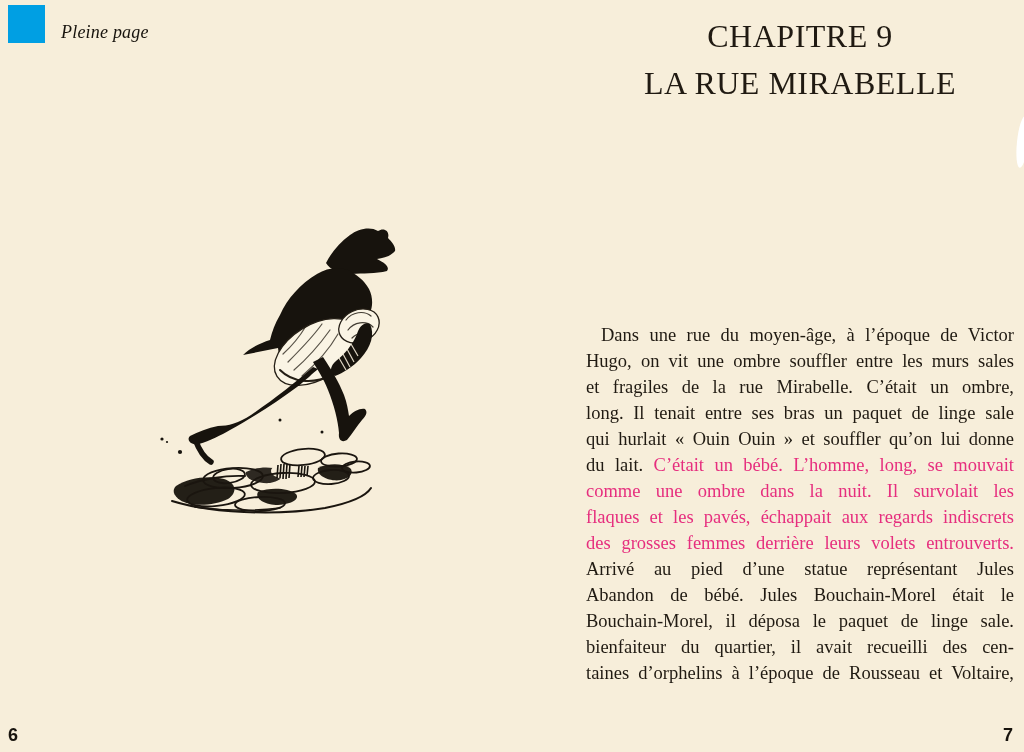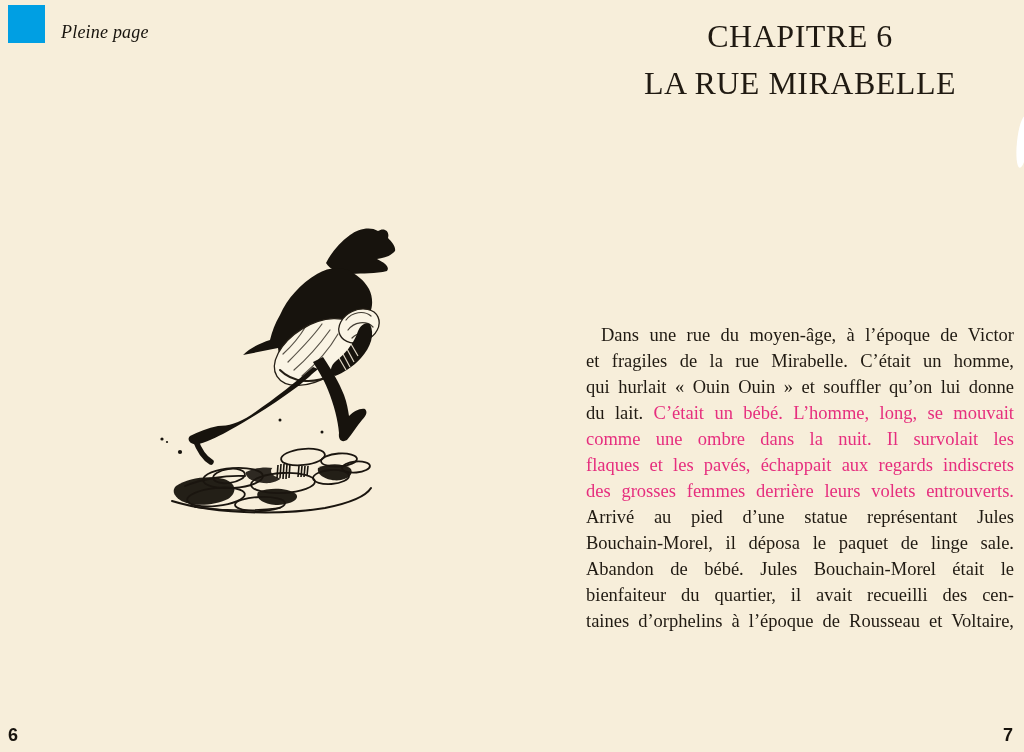--- a/index.html
+++ b/index.html
@@ -47,21 +47,21 @@
 <div class="canvas">
 
   <div class="legend" id="legend">
       <div class="legend-item">
         <span class="swatch" style="background: rgb(0, 159, 227);"></span>
         <span class="legend-label">Pleine page</span>
       </div>
     </div>
 
   <div class="title">
-    <div>CHAPITRE 6</div>
+    <div>CHAPITRE 9</div>
     <div>LA RUE MIRABELLE</div>
   </div>
 
   <svg class="illus" viewBox="0 0 280 300" fill="none" stroke="none">
     <g>
 
       <path fill="#17130d" d="M 186 43 C 191 33, 199 23, 210 15 C 218 9, 230 6, 238 11 C 244 7, 250 11, 248 18 C 252 22, 256 27, 255 31 C 251 36, 244 38, 237 39 C 245 43, 250 47, 247 51 C 236 54, 222 53, 212 54 C 202 55, 190 50, 186 43 Z"></path>
 
       <path fill="#17130d" d="M 208 50 C 216 54, 224 60, 229 69 C 233 77, 233 86, 230 93 C 225 103, 218 112, 210 120 C 200 132, 188 144, 176 152 C 164 158, 152 156, 146 149 C 141 143, 139 136, 138 128 L 103 135 C 111 127, 121 123, 130 120 C 132 112, 135 103, 140 95 C 147 79, 161 63, 177 54 C 187 48, 198 46, 208 50 Z"></path>
     </g>
@@ -142,29 +142,31 @@
         <circle cx="27" cy="222" r="1.1"></circle>
         <circle cx="40" cy="232" r="2.1"></circle>
         <circle cx="140" cy="200" r="1.5"></circle>
         <circle cx="182" cy="212" r="1.5"></circle>
       </g>
     </g>
   </svg>
 
   <div class="paragraph" id="paragraph">
       <div class="pline indent"><span>Dans une rue du moyen-âge, à l’époque de Victor</span></div>
-      <div class="pline"><span>et fragiles de la rue Mirabelle. C’était un homme,</span></div>
+      <div class="pline"><span>Hugo, on vit une ombre souffler entre les murs sales</span></div>
+      <div class="pline"><span>et fragiles de la rue Mirabelle. C’était un ombre,</span></div>
+      <div class="pline"><span>long. Il tenait entre ses bras un paquet de linge sale</span></div>
       <div class="pline"><span>qui hurlait « Ouin Ouin » et souffler qu’on lui donne</span></div>
       <div class="pline"><span>du lait. </span><span style="color: rgb(230, 46, 126);">C’était un bébé. L’homme, long, se mouvait</span></div>
       <div class="pline"><span style="color: rgb(230, 46, 126);">comme une ombre dans la nuit. Il survolait les</span></div>
       <div class="pline"><span style="color: rgb(230, 46, 126);">flaques et les pavés, échappait aux regards indiscrets</span></div>
       <div class="pline"><span style="color: rgb(230, 46, 126);">des grosses femmes derrière leurs volets entrouverts.</span></div>
       <div class="pline"><span>Arrivé au pied d’une statue représentant Jules</span></div>
+      <div class="pline"><span>Abandon de bébé. Jules Bouchain-Morel était le</span></div>
       <div class="pline"><span>Bouchain-Morel, il déposa le paquet de linge sale.</span></div>
-      <div class="pline"><span>Abandon de bébé. Jules Bouchain-Morel était le</span></div>
       <div class="pline"><span>bienfaiteur du quartier, il avait recueilli des cen-</span></div>
       <div class="pline"><span>taines d’orphelins à l’époque de Rousseau et Voltaire,</span></div>
     </div>
 
   <div class="pagenum left">6</div>
   <div class="pagenum right">7</div>
 
   <div class="edge-mark"></div>
 </div>
 

